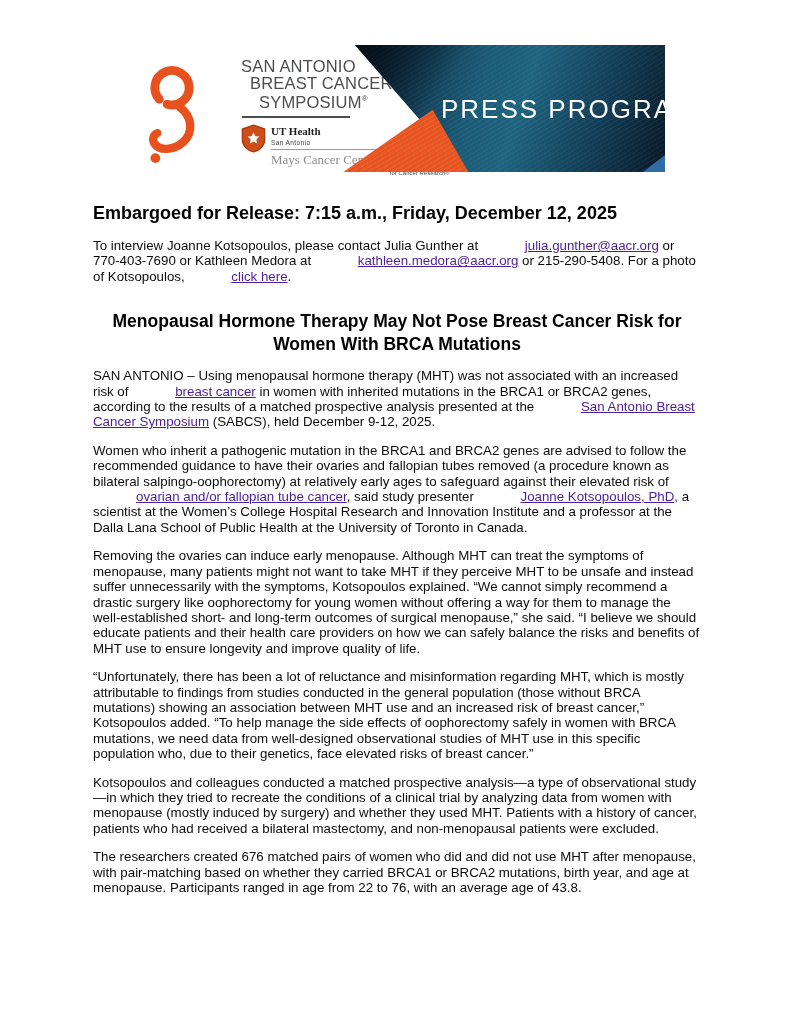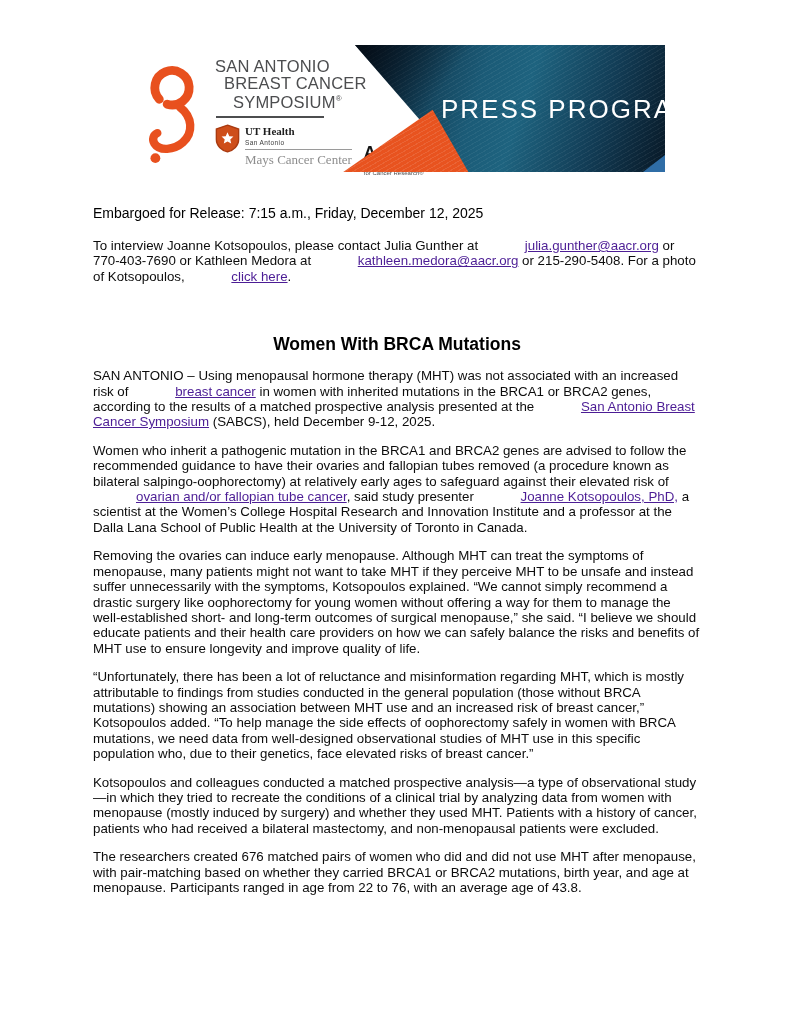--- a/index.html
+++ b/index.html
@@ -3,21 +3,21 @@
 <meta charset="utf-8">
 <style>
   html,body{margin:0;padding:0;background:#ffffff;}
   .page{position:relative;width:791px;height:1024px;background:#ffffff;overflow:hidden;
         font-family:"Liberation Sans",sans-serif;color:#111;}
 
   
   .header{position:relative;height:172px;}
 
   
-  .logo-block{position:absolute;left:141px;top:58px;display:flex;}
+  .logo-block{position:absolute;left:141px;top:58px;display:flex;gap:26px;}
   .ribbon-svg{width:68px;height:104px;margin-top:4px;flex:0 0 auto;}
   .logo-text{margin-left:6px;}
   .lt{font-size:16.5px;line-height:16.5px;color:#4c4d4f;font-weight:500;letter-spacing:0.2px;white-space:nowrap;}
   .lt2{margin-left:9px;}
   .lt3{margin-left:18px;}
   .reg{font-size:8px;vertical-align:7px;letter-spacing:0;}
   .logo-divider{height:2px;background:#4c4d4f;margin:5px 0 6px 1px;width:108px;}
   .partner-row{display:flex;align-items:flex-start;gap:12px;}
   .ut{display:flex;gap:5px;}
   .ut-shield{width:25px;height:29px;flex:0 0 auto;}
@@ -42,21 +42,21 @@
       clip-path:polygon(28.5% 51%,39.5% 100%,1% 100%);background:#E8531F;}
   .banner-orange::before{content:'';position:absolute;inset:0;
       background:repeating-linear-gradient(330deg,rgba(255,255,255,0.10) 0 1px,transparent 1px 4px);}
   .banner-blue-corner{position:absolute;right:0;bottom:0;width:22px;height:17px;
       clip-path:polygon(100% 0,100% 100%,0 100%);background:#2f6da6;}
   .banner-label{position:absolute;left:101px;top:50%;transform:translateY(-50%);
       color:#ffffff;font-size:26px;font-weight:400;letter-spacing:2px;white-space:nowrap;}
 
   
   .content{margin:32px 0 0 93px;width:608px;font-size:13.3px;line-height:15.4px;color:#0c0c0c;}
-  .embargo{font-weight:400;font-size:14px;line-height:18px;margin:0 0 16px;color:#000;}
+  .embargo{font-weight:700;font-size:18px;line-height:18px;margin:0 0 16px;color:#000;}
   .body-p{margin:0 0 13px;}
   .headline{font-size:17.5px;line-height:23px;font-weight:700;text-align:center;
       margin:26px 0 12px;color:#000;}
   a.lnk{color:#4c1d95;text-decoration:underline;cursor:pointer;margin-left:43px;}
 </style>
 </head>
 <body>
 
 <div class="page">
 
@@ -110,21 +110,21 @@
       </div>
       <div class="banner-orange"></div>
     </div>
 
   </div>
 
   <div class="content">
     <p class="embargo">Embargoed for Release: 7:15 a.m., Friday, December 12, 2025</p>
     <p class="body-p"><span>To interview Joanne Kotsopoulos, please contact Julia Gunther at </span><a class="lnk" href="#">julia.gunther@aacr.org</a><span> or 770-403-7690 or Kathleen Medora at </span><a class="lnk" href="#">kathleen.medora@aacr.org</a><span> or 215-290-5408. For a photo of Kotsopoulos, </span><a class="lnk" href="#">click here</a><span>.</span></p>
     <h1 class="headline">
-      <br>
+      <span>Menopausal Hormone Therapy May Not Pose Breast Cancer Risk for</span><br>
       <span>Women With BRCA Mutations</span>
     </h1>
     <div id="paragraphs">
         <p class="body-p"><span>SAN ANTONIO – Using menopausal hormone therapy (MHT) was not associated with an increased risk of </span><a class="lnk" href="#">breast cancer</a><span> in women with inherited mutations in the BRCA1 or BRCA2 genes, according to the results of a matched prospective analysis presented at the </span><a class="lnk" href="#">San Antonio Breast Cancer Symposium</a><span> (SABCS), held December 9-12, 2025.</span></p>
         <p class="body-p"><span>Women who inherit a pathogenic mutation in the BRCA1 and BRCA2 genes are advised to follow the recommended guidance to have their ovaries and fallopian tubes removed (a procedure known as bilateral salpingo-oophorectomy) at relatively early ages to safeguard against their elevated risk of </span><a class="lnk" href="#">ovarian and/or fallopian tube cancer</a><span>, said study presenter </span><a class="lnk" href="#">Joanne Kotsopoulos, PhD,</a><span> a scientist at the Women’s College Hospital Research and Innovation Institute and a professor at the Dalla Lana School of Public Health at the University of Toronto in Canada.</span></p>
         <p class="body-p"><span>Removing the ovaries can induce early menopause. Although MHT can treat the symptoms of menopause, many patients might not want to take MHT if they perceive MHT to be unsafe and instead suffer unnecessarily with the symptoms, Kotsopoulos explained. “We cannot simply recommend a drastic surgery like oophorectomy for young women without offering a way for them to manage the well-established short- and long-term outcomes of surgical menopause,” she said. “I believe we should educate patients and their health care providers on how we can safely balance the risks and benefits of MHT use to ensure longevity and improve quality of life.</span></p>
         <p class="body-p"><span>“Unfortunately, there has been a lot of reluctance and misinformation regarding MHT, which is mostly attributable to findings from studies conducted in the general population (those without BRCA mutations) showing an association between MHT use and an increased risk of breast cancer,” Kotsopoulos added. “To help manage the side effects of oophorectomy safely in women with BRCA mutations, we need data from well-designed observational studies of MHT use in this specific population who, due to their genetics, face elevated risks of breast cancer.”</span></p>
         <p class="body-p"><span>Kotsopoulos and colleagues conducted a matched prospective analysis—a type of observational study—in which they tried to recreate the conditions of a clinical trial by analyzing data from women with menopause (mostly induced by surgery) and whether they used MHT. Patients with a history of cancer, patients who had received a bilateral mastectomy, and non-menopausal patients were excluded.</span></p>
         <p class="body-p"><span>The researchers created 676 matched pairs of women who did and did not use MHT after menopause, with pair-matching based on whether they carried BRCA1 or BRCA2 mutations, birth year, and age at menopause. Participants ranged in age from 22 to 76, with an average age of 43.8.</span></p>
       </div>

